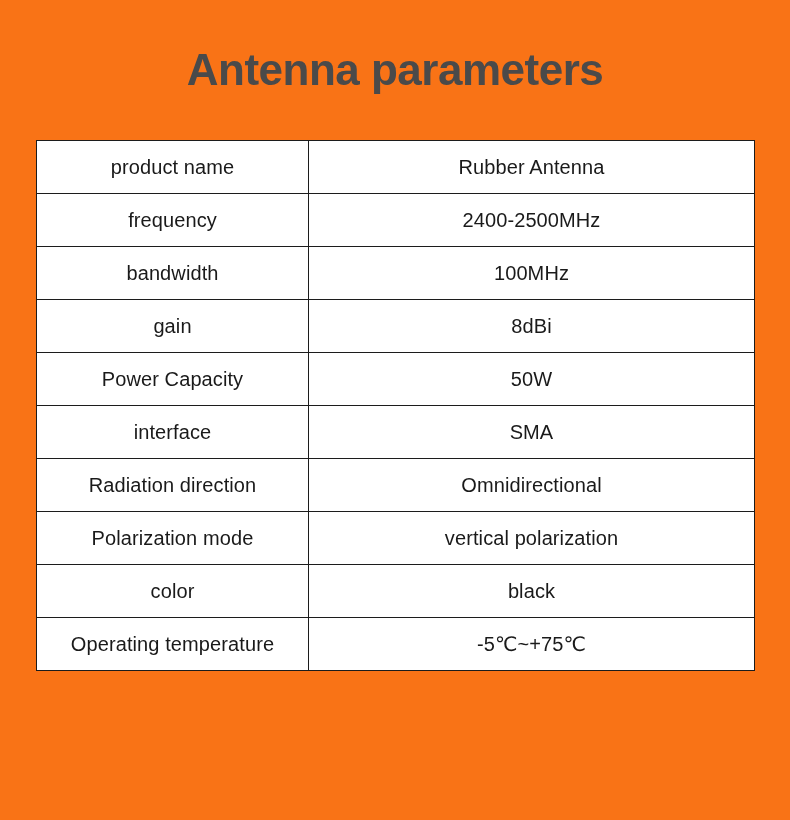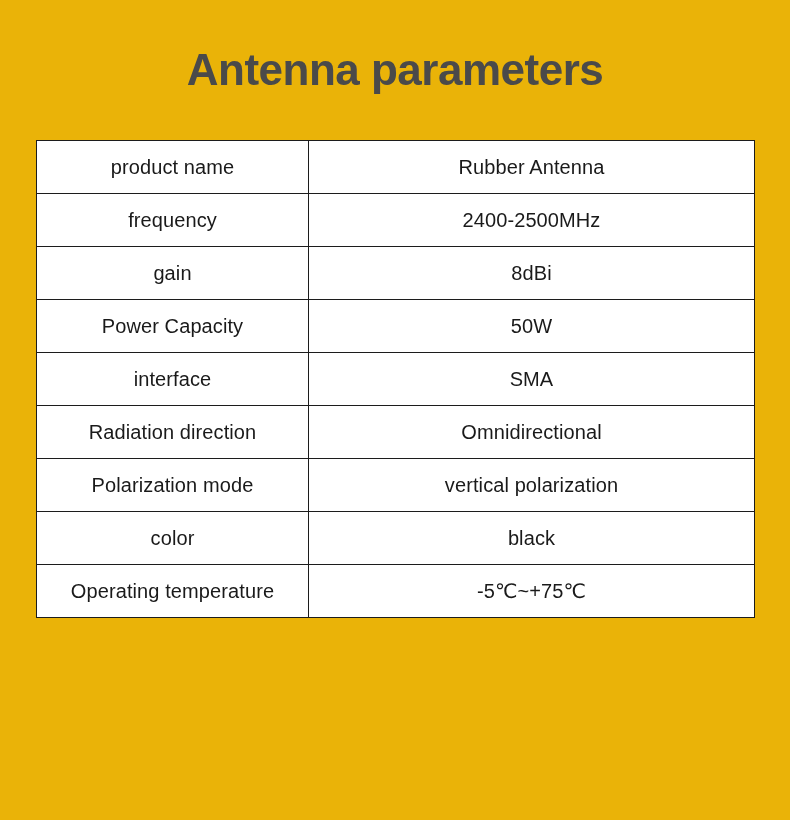--- a/index.html
+++ b/index.html
@@ -12,21 +12,21 @@
     width: 790px;
     height: 820px;
     overflow: hidden;
     font-family: "Liberation Sans", "DejaVu Sans", sans-serif;
     -webkit-font-smoothing: antialiased;
   }
   .page {
     position: relative;
     width: 790px;
     height: 820px;
-    background: #eab308;
+    background: #f97316;
     box-sizing: border-box;
   }
   .page-title {
     margin: 0;
     padding-top: 44px;
     text-align: center;
     font-size: 44px;
     line-height: 52px;
     font-weight: bold;
     letter-spacing: -0.5px;
@@ -89,20 +89,24 @@
         <tr>
           <td class="cell-label">product name</td>
           <td class="cell-value">Rubber Antenna</td>
         </tr>
 
         <tr>
           <td class="cell-label">frequency</td>
           <td class="cell-value">2400-2500MHz</td>
         </tr>
 
+        <tr>
+          <td class="cell-label">bandwidth</td>
+          <td class="cell-value">100MHz</td>
+        </tr>
 
         <tr>
           <td class="cell-label">gain</td>
           <td class="cell-value">8dBi</td>
         </tr>
 
 
 
         <tr>
           <td class="cell-label">Power Capacity</td>

